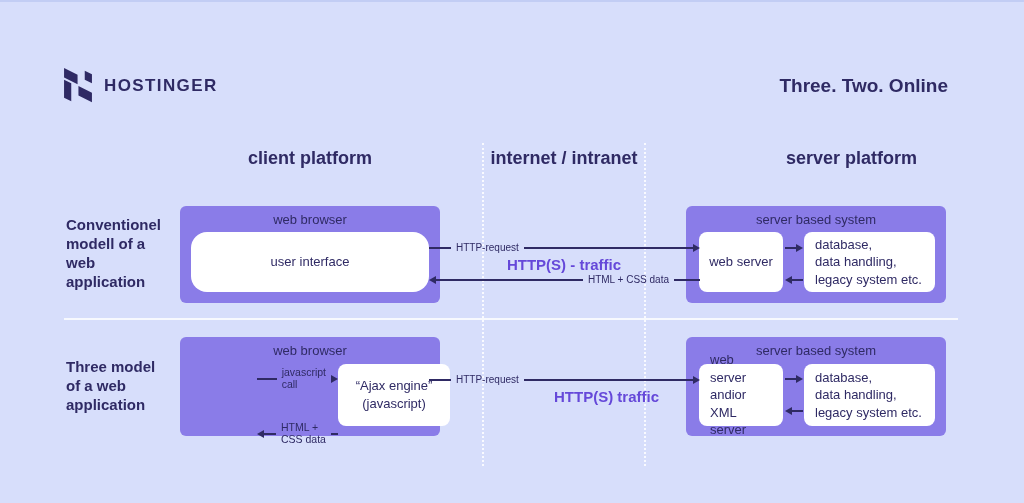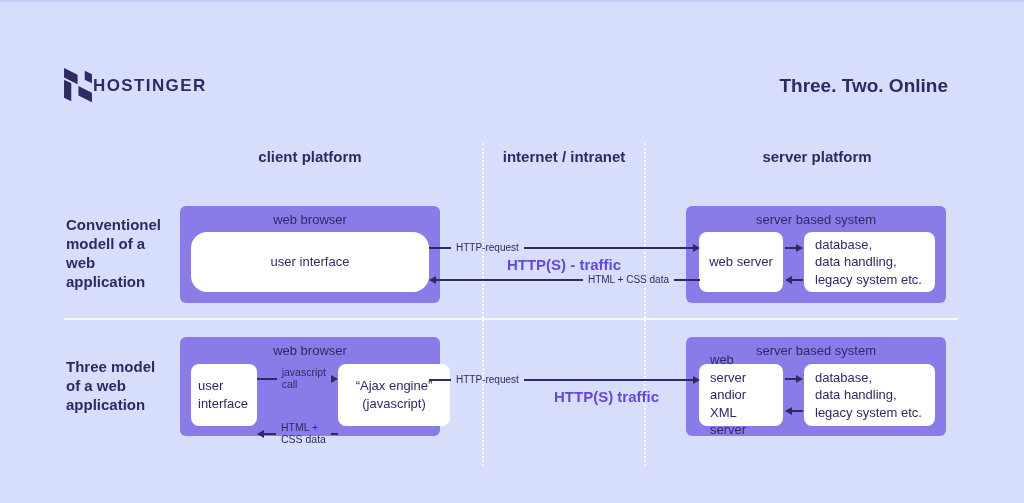--- a/index.html
+++ b/index.html
@@ -5,26 +5,26 @@
   html,body { margin:0; padding:0; }
   .canvas {
     position:relative; width:1024px; height:503px;
     background:#d7defb; overflow:hidden;
     font-family:"Liberation Sans", sans-serif;
     color:#2f2a64;
   }
   .topstrip { position:absolute; top:0; left:0; right:0; height:2px; background:#c2cdf4; }
 
   
-  .brand { position:absolute; left:63px; top:68px; display:flex; align-items:center; }
+  .brand { position:absolute; left:63px; top:68px; display:flex; align-items:center; gap:11px; }
   .brand-name { font-size:17px; font-weight:bold; letter-spacing:1.4px; }
   .tagline { position:absolute; top:75px; right:76px; font-size:19px; font-weight:bold; }
 
   
-  .colhead { position:absolute; top:148px; width:200px; text-align:center; font-weight:bold; font-size:15px; }
+  .colhead { position:absolute; top:148px; width:200px; text-align:center; font-weight:bold; font-size:18px; }
   .dotline { position:absolute; top:143px; height:323px; width:0; border-left:2px dotted rgba(255,255,255,0.85); }
   .divider { position:absolute; left:64px; top:318px; width:894px; height:2px; background:rgba(255,255,255,0.8); }
 
   .rowlabel { position:absolute; left:66px; width:124px; font-weight:bold; font-size:15px; line-height:1.26; white-space:pre-line; }
 
   
   .pbox { position:absolute; background:#8a7ce8; border-radius:6px; }
   .ptitle { text-align:center; padding-top:6px; font-size:13px; color:#2f2a64; }
   .wbox { position:absolute; background:#ffffff; border-radius:8px; font-size:13px; line-height:1.35;
           display:flex; align-items:center; box-sizing:border-box; }
@@ -58,21 +58,21 @@
       <polygon points="1,13 9,17 9,37 1,33" fill="#2f2a64"></polygon>
       <polygon points="24,3 32,7 32,17 24,13" fill="#2f2a64"></polygon>
       <polygon points="17,20 32,27.5 32,38 17,30.5" fill="#2f2a64"></polygon>
     </svg>
     <span class="brand-name">HOSTINGER</span>
   </div>
   <div class="tagline">Three. Two. Online</div>
 
   <div class="colhead" style="left:210px;">client platform</div>
   <div class="colhead" style="left:464px;">internet / intranet</div>
-  <div class="colhead" style="left:717px;">server platform</div>
+  <div class="colhead" style="left:717px;text-align:right;">server platform</div>
   <div class="dotline" style="left:482px;"></div>
   <div class="dotline" style="left:644px;"></div>
   <div class="divider"></div>
 
   <div class="rowlabel" style="top:216px;">Conventionel
 modell of a
 web
 application</div>
 
   <div class="pbox" style="left:180px;top:206px;width:260px;height:97px;">
@@ -117,24 +117,20 @@
       <i class="seg grow"></i>
   </div>
 
   <div class="rowlabel" style="top:358px;">Three model
 of a web
 application</div>
 
   <div class="pbox" style="left:180px;top:337px;width:260px;height:99px;">
     <div class="ptitle">web browser</div>
   </div>
-  <div class="wbox padded-sm" style="left:191px;top:364px;width:66px;height:62px;">
-    <span class="ml">user
-interface</span>
-  </div>
   <div class="wbox center" style="left:338px;top:364px;width:112px;height:62px;">
     <span class="ml">“Ajax engine”
 (javascript)</span>
   </div>
 
   <div class="arrow" style="left:257px;top:368px;width:81px;height:22px;">
     <i class="seg grow"></i>
     <span class="alabel sm">javascript
 call</span>
     <i class="head hr"></i>

